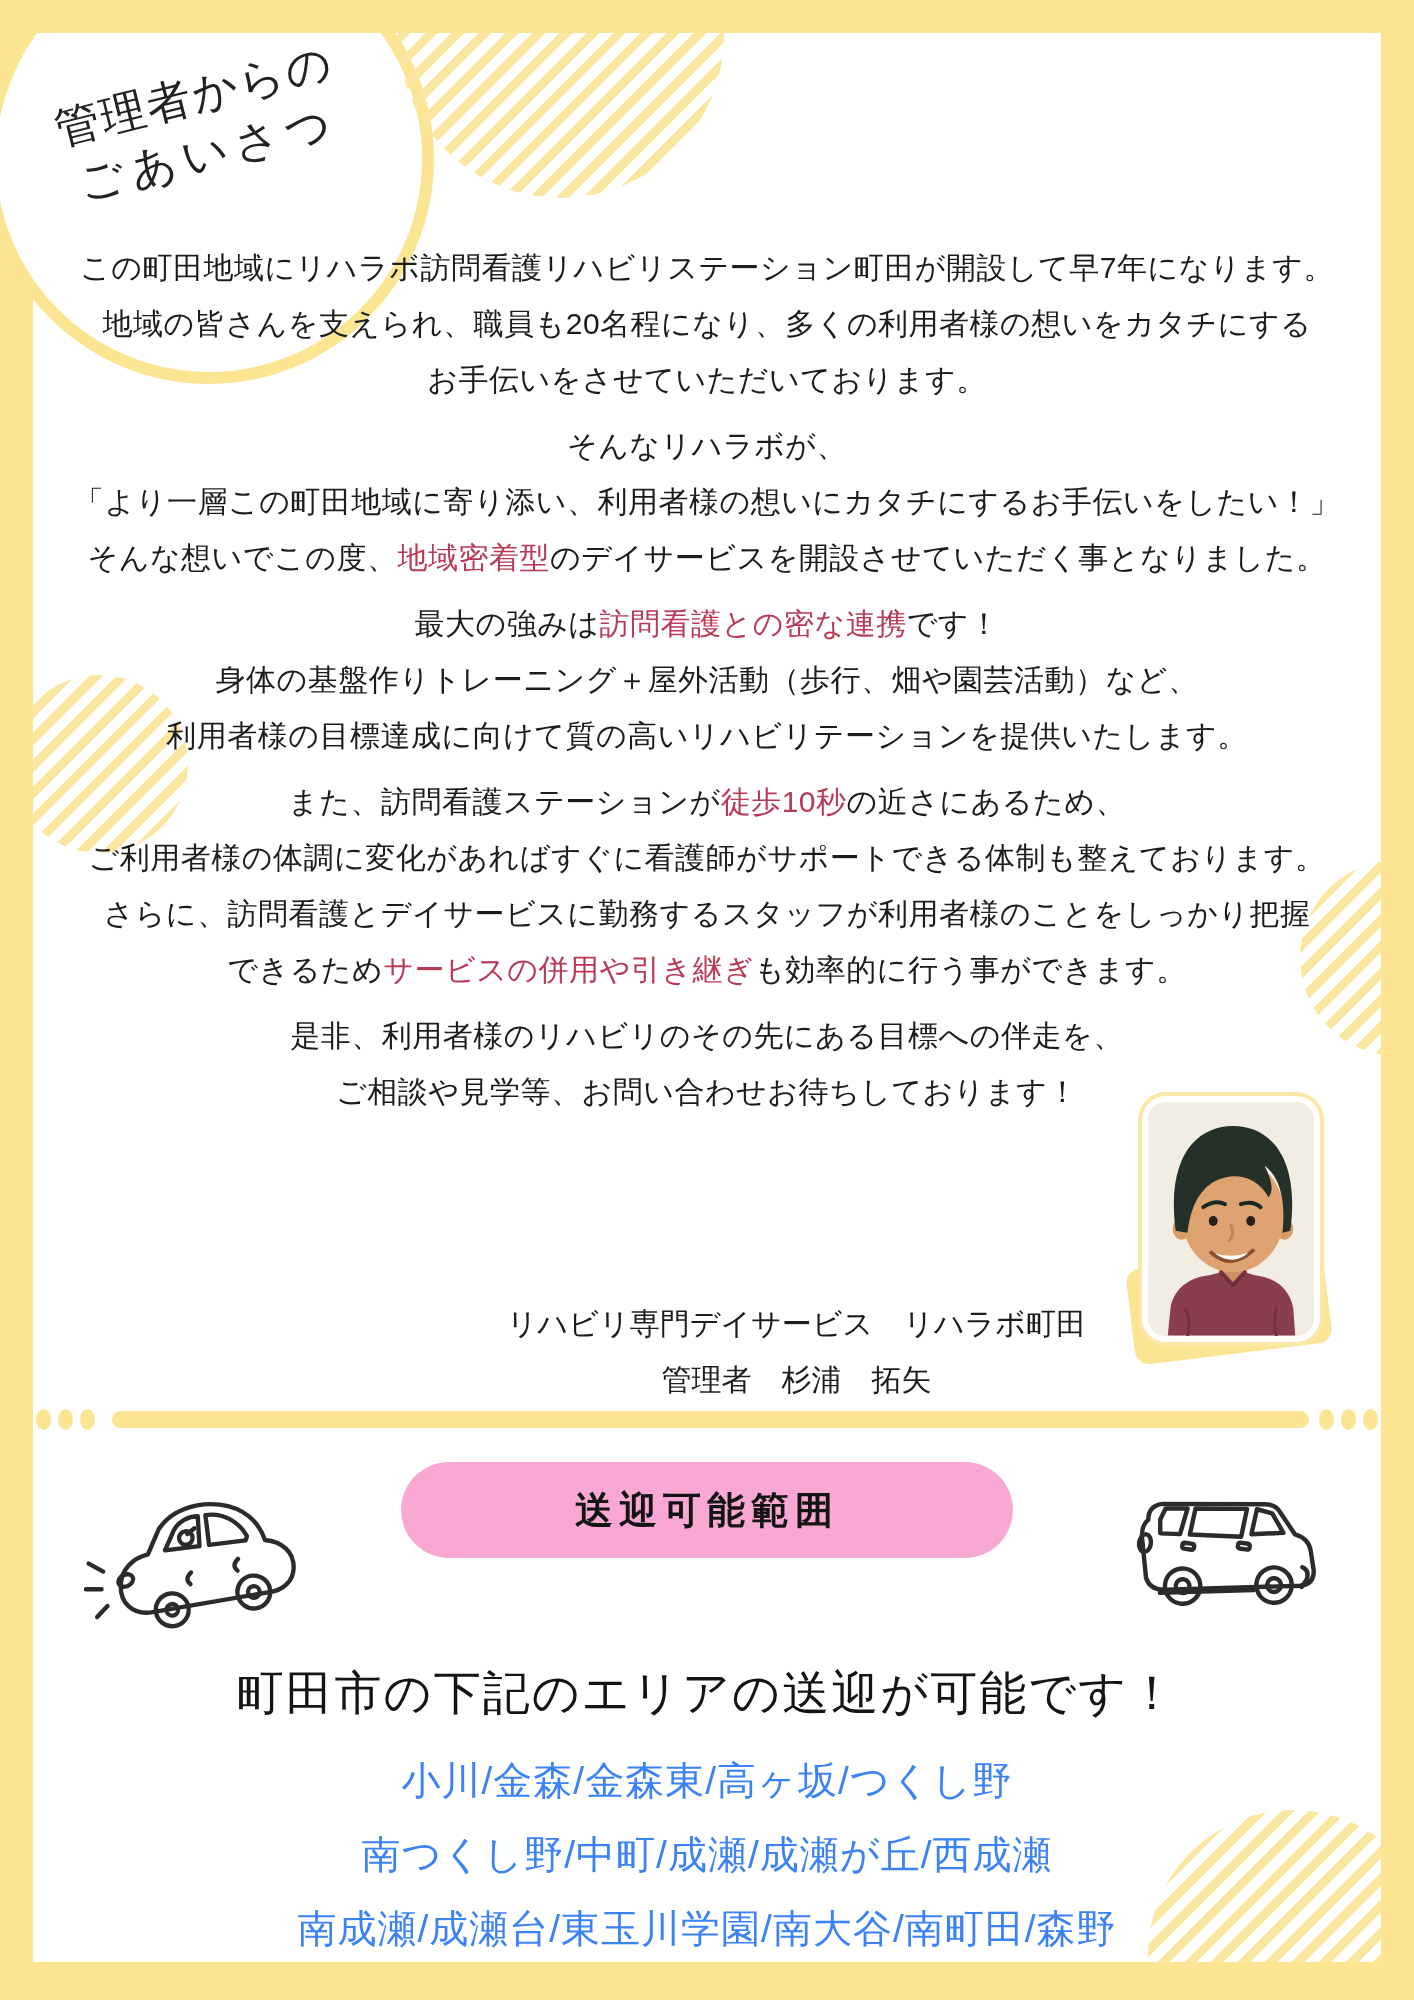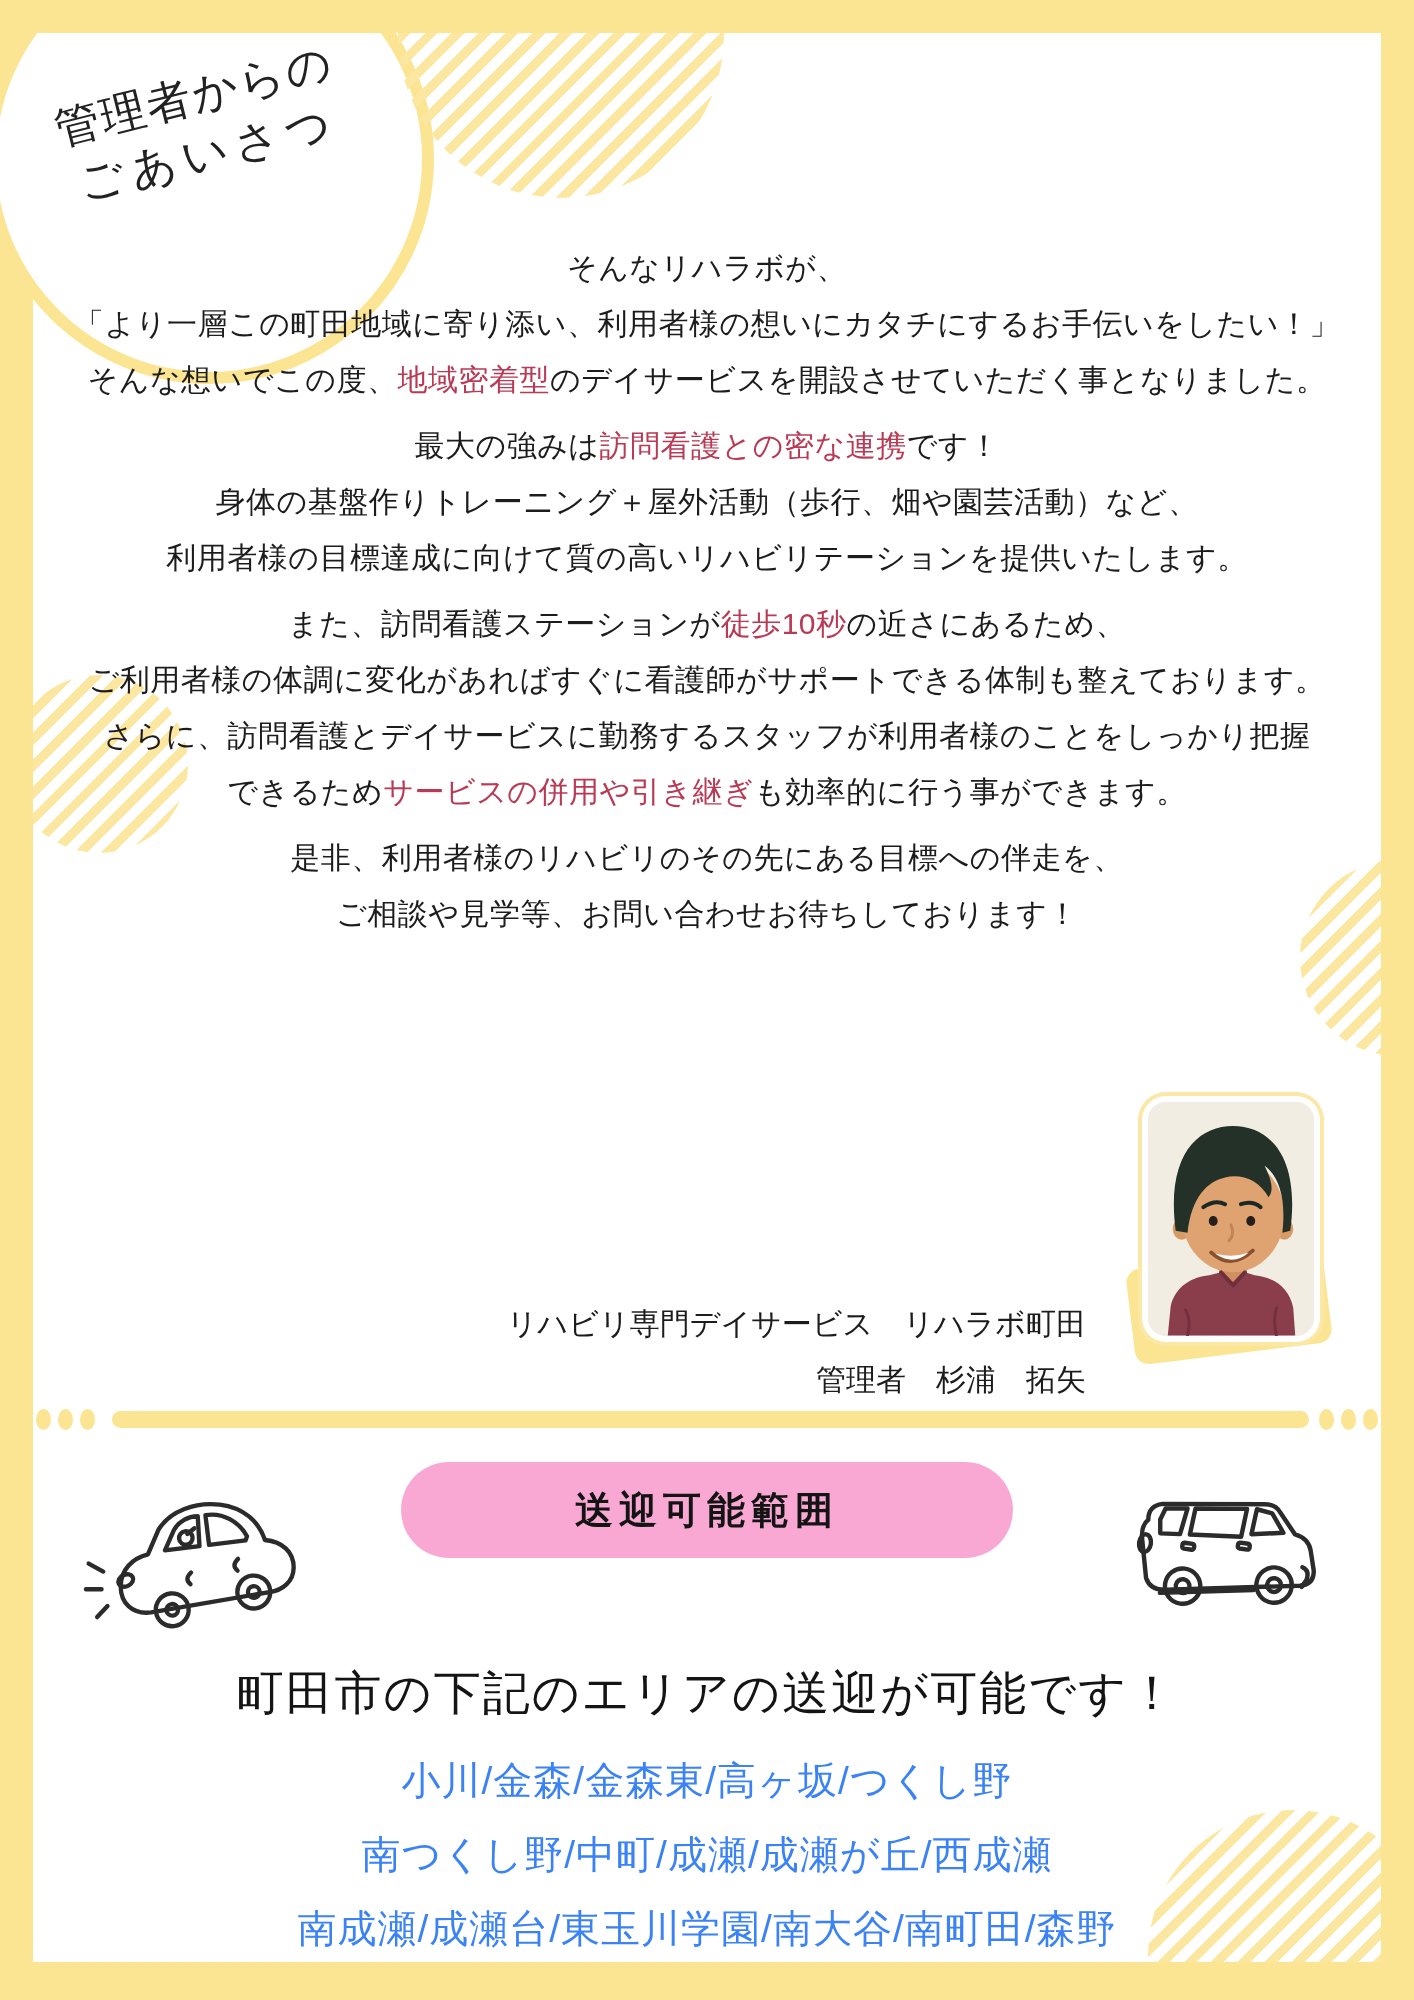--- a/index.html
+++ b/index.html
@@ -40,21 +40,21 @@
   .paragraphs{
     position:absolute;left:33px;right:33px;top:240px;z-index:10;
     text-align:center;font-size:30px;line-height:56px;font-weight:500;
     letter-spacing:0.5px;
   }
   .para{margin:0 0 10px 0;}
   .accent{color:#b93a55;}
   
   .signature{
     position:absolute;right:328px;top:1296px;z-index:10;
-    text-align:right;font-size:30px;line-height:56px;font-weight:500;
+    text-align:center;font-size:30px;line-height:56px;font-weight:500;
   }
   
   .photo-wrap{position:absolute;left:1128px;top:1096px;width:210px;height:262px;z-index:10;}
   .photo-base{
     position:absolute;left:2px;top:162px;width:198px;height:96px;border-radius:14px;
     background:#fbe593;transform:rotate(-7deg);
   }
   .photo-sticker{
     position:absolute;left:14px;top:0;width:178px;height:246px;border-radius:24px;
     background:#f2ede2;border:6px solid #ffffff;box-sizing:border-box;
@@ -101,20 +101,25 @@
 <div class="frame frame-top"></div>
 <div class="frame frame-right"></div>
 <div class="frame frame-bottom"></div>
 
 <div class="greeting-text">
   <div class="l1">管理者からの</div>
   <div class="l2">ごあいさつ</div>
 </div>
 
 <div class="paragraphs" id="paragraphs">
+    <div class="para">
+      <div><span>この町田地域にリハラボ訪問看護リハビリステーション町田が開設して早7年になります。</span></div>
+      <div><span>地域の皆さんを支えられ、職員も20名程になり、多くの利用者様の想いをカタチにする</span></div>
+      <div><span>お手伝いをさせていただいております。</span></div>
+    </div>
     <div class="para">
       <div><span>そんなリハラボが、</span></div>
       <div><span>「より一層この町田地域に寄り添い、利用者様の想いにカタチにするお手伝いをしたい！」</span></div>
       <div><span>そんな想いでこの度、</span><span class="accent">地域密着型</span><span>のデイサービスを開設させていただく事となりました。</span></div>
     </div>
     <div class="para">
       <div><span>最大の強みは</span><span class="accent">訪問看護との密な連携</span><span>です！</span></div>
       <div><span>身体の基盤作りトレーニング＋屋外活動（歩行、畑や園芸活動）など、</span></div>
       <div><span>利用者様の目標達成に向けて質の高いリハビリテーションを提供いたします。</span></div>
     </div>

